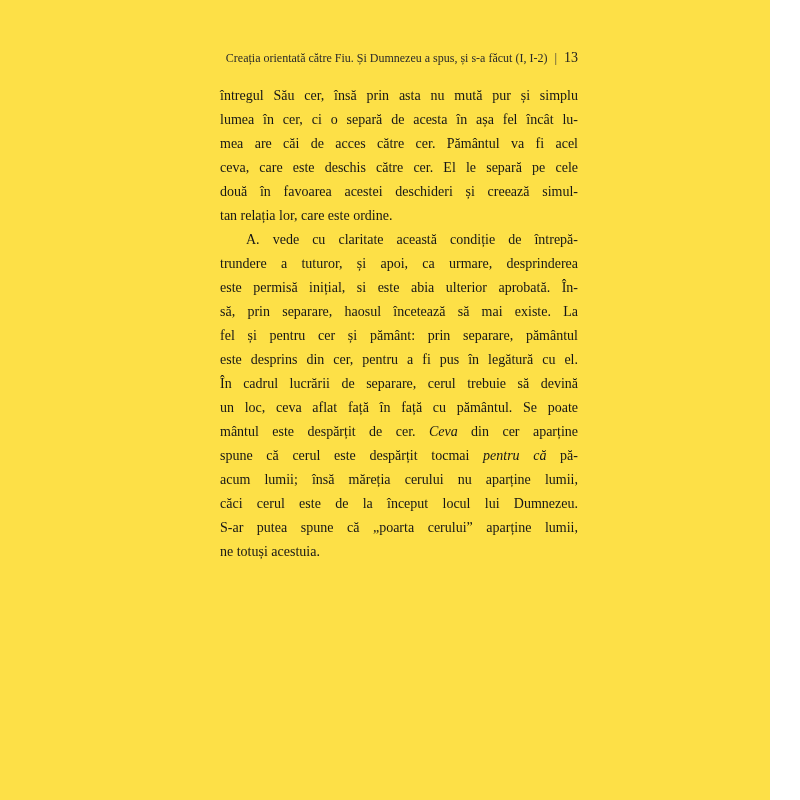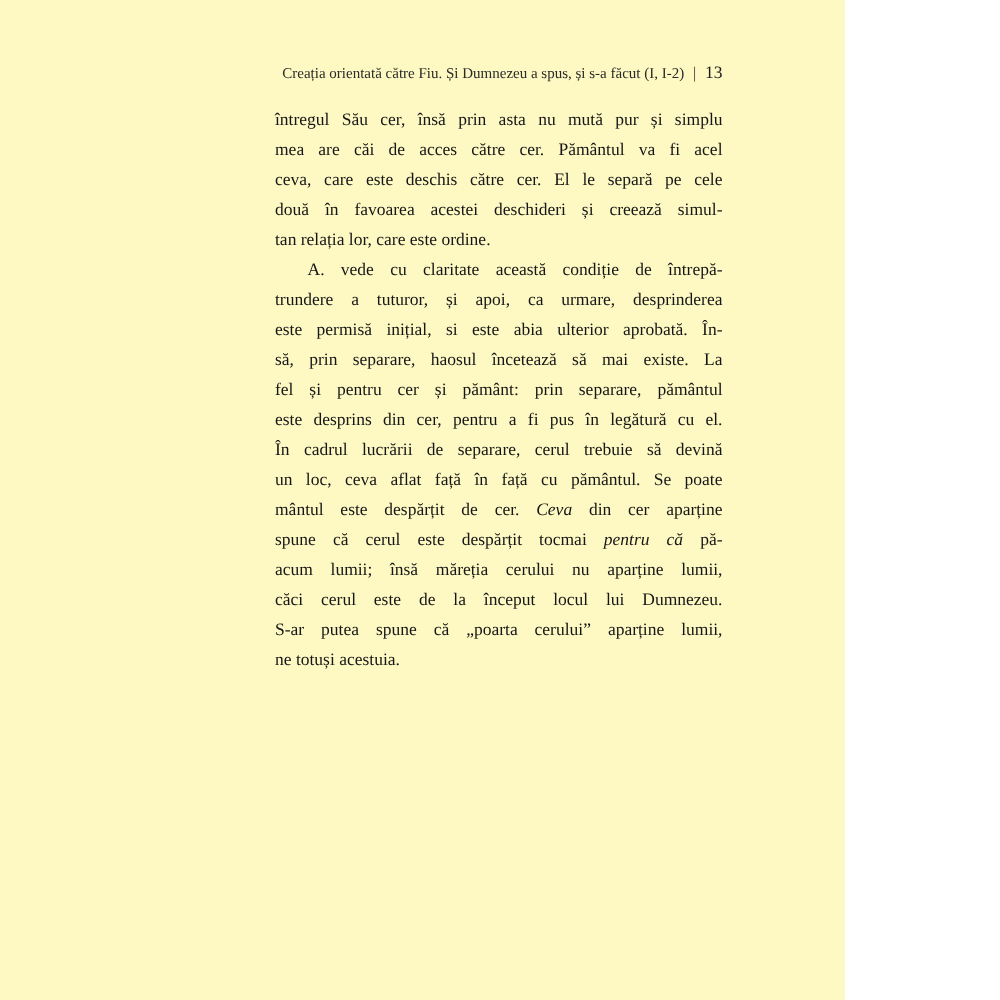--- a/index.html
+++ b/index.html
@@ -1,23 +1,23 @@
 <!DOCTYPE html>
 <html><head>
 <meta charset="utf-8">
 <style>
   html, body {
     margin: 0;
     padding: 0;
   }
   .page {
     position: relative;
-    width: 676px;
+    width: 770px;
     height: 800px;
-    background: #fef9c3;
+    background: #fde047;
     overflow: hidden;
     font-family: "Liberation Serif", "DejaVu Serif", serif;
   }
   .text-column {
     position: absolute;
     left: 220px;
     top: 50px;
     width: 358px;
   }
   .running-header {
@@ -67,20 +67,21 @@
 
 <div class="page">
   <div class="text-column">
     <div class="running-header">
       <span class="title">Creația orientată către Fiu. Și Dumnezeu a spus, și s-a făcut (I, I-2)</span>
       <span class="sep">|</span>
       <span class="pgnum">13</span>
     </div>
     <div class="body-text" id="body-text">
         <div class="line"><span class="">întregul Său cer, însă prin asta nu mută pur și simplu</span></div>
+        <div class="line"><span class="">lumea în cer, ci o separă de acesta în așa fel încât lu-</span></div>
         <div class="line"><span class="">mea are căi de acces către cer. Pământul va fi acel</span></div>
         <div class="line"><span class="">ceva, care este deschis către cer. El le separă pe cele</span></div>
         <div class="line"><span class="">două în favoarea acestei deschideri și creează simul-</span></div>
         <div class="line last"><span class="">tan relația lor, care este ordine.</span></div>
         <div class="line indent"><span class="">A. vede cu claritate această condiție de întrepă-</span></div>
         <div class="line"><span class="">trundere a tuturor, și apoi, ca urmare, desprinderea</span></div>
         <div class="line"><span class="">este permisă inițial, si este abia ulterior aprobată. În-</span></div>
         <div class="line"><span class="">să, prin separare, haosul încetează să mai existe. La</span></div>
         <div class="line"><span class="">fel și pentru cer și pământ: prin separare, pământul</span></div>
         <div class="line"><span class="">este desprins din cer, pentru a fi pus în legătură cu el.</span></div>

